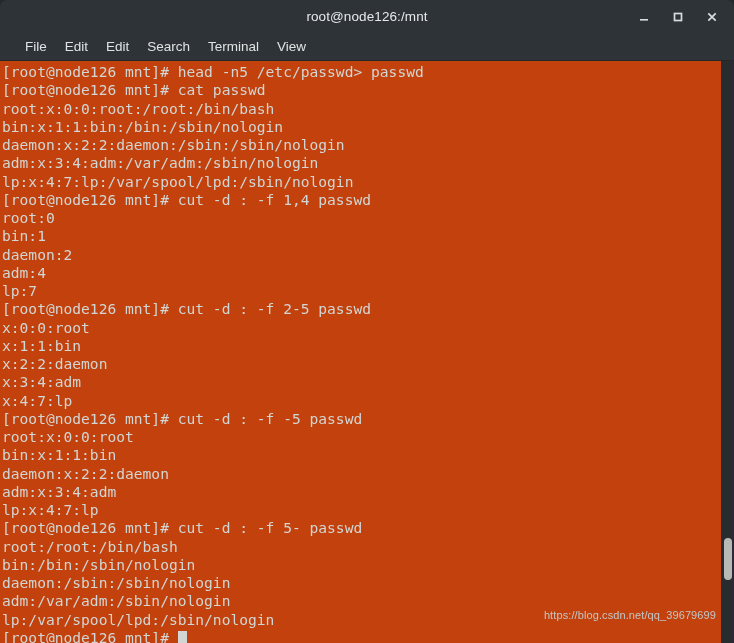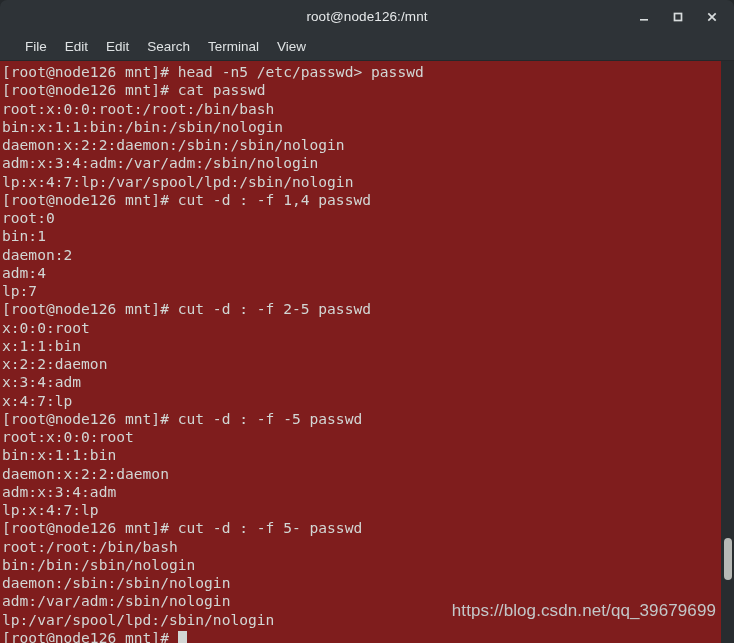--- a/index.html
+++ b/index.html
@@ -77,21 +77,21 @@
     color: #dfe3e4;
     padding: 2px 9px;
     cursor: default;
     white-space: nowrap;
   }
 
   
   #terminal {
     position: relative;
     height: 582px;
-    background: #7f1d1d;
+    background: #c2410c;
     overflow: hidden;
   }
   #screen {
     position: absolute;
     left: 0;
     top: 2px;
     right: 12px;
     padding-left: 2px;
     font-family: "DejaVu Sans Mono", monospace;
     font-size: 14.6px;
@@ -130,21 +130,21 @@
     background: #b7b9b6;
     border-radius: 4px;
   }
 
   
   #watermark {
     position: absolute;
     right: 18px;
     bottom: 22px;
     font-family: "Liberation Sans", sans-serif;
-    font-size: 17px;
+    font-size: 11px;
     color: #c3c7c8;
     letter-spacing: 0.1px;
     user-select: none;
     pointer-events: none;
   }
 </style>
 </head>
 <body>
 
 <div id="window">

